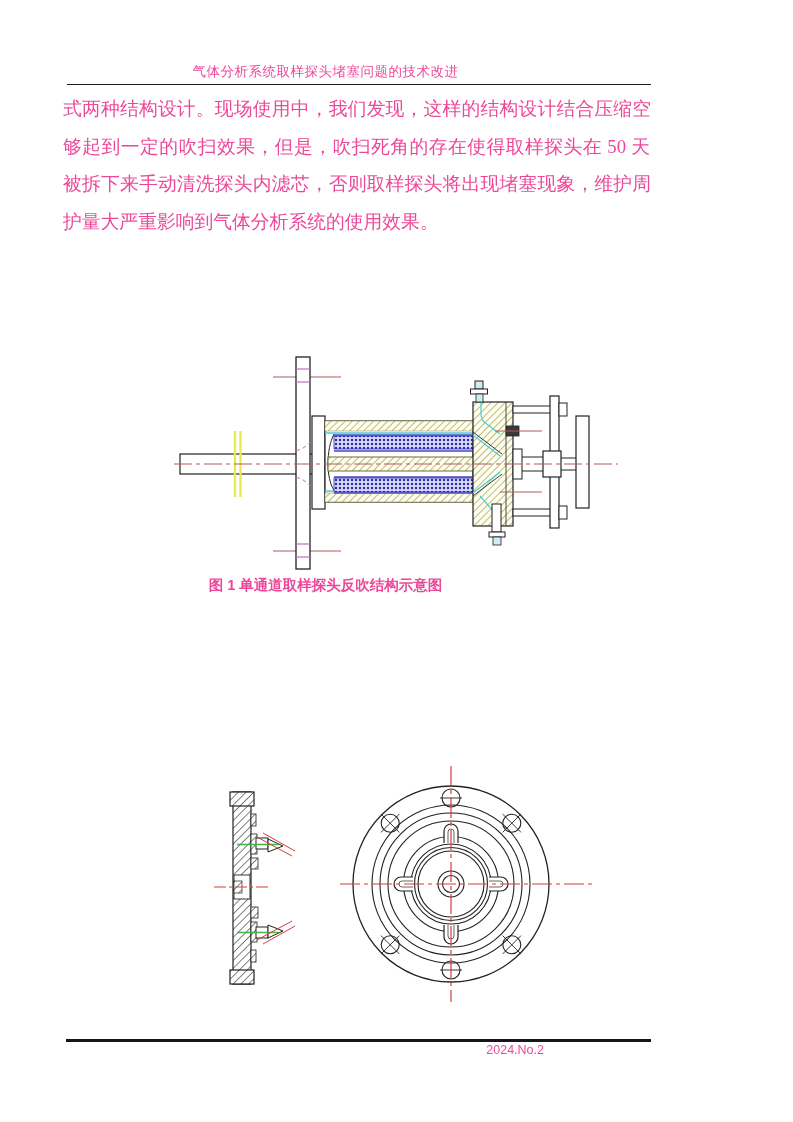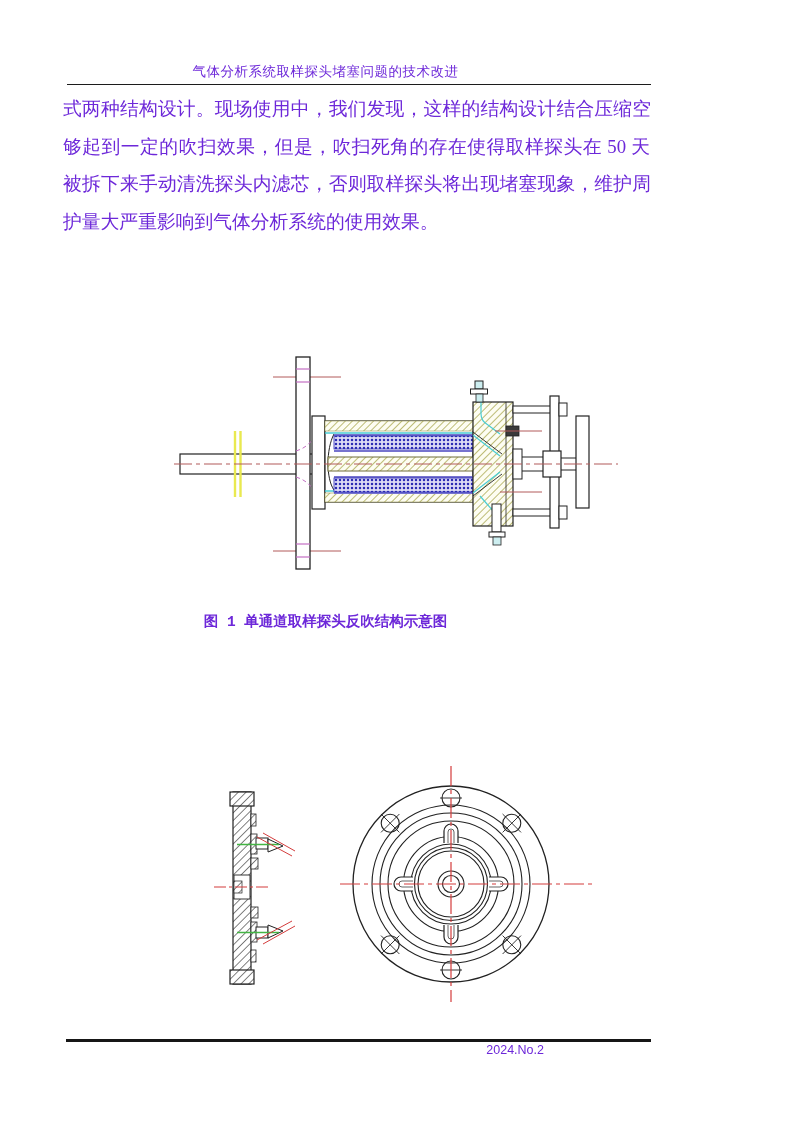--- a/index.html
+++ b/index.html
@@ -1,34 +1,34 @@
 <!DOCTYPE html>
 <html><head>
 <meta charset="utf-8">
 <style>
   html,body{margin:0;padding:0;background:#ffffff;}
   .page{position:relative;width:651px;height:1122px;background:#fff;overflow:hidden;
-        font-family:"Liberation Serif","DejaVu Serif",serif;color:#6d28d9;}
+        font-family:"Liberation Serif","DejaVu Serif",serif;color:#ec4899;}
   .header-title{position:absolute;top:63px;left:0;right:0;text-align:center;
         font-size:13.5px;letter-spacing:0.5px;}
   .header-rule{position:absolute;top:84px;left:67px;width:659px;height:0;
         border-top:1.6px solid #1c1c1c;}
   .textblock{position:absolute;left:63px;width:664px;font-size:18.8px;
         line-height:37.6px;text-align:justify;}
   .textblock p{margin:0;}
   .indent{text-indent:2em;}
   #para-block-1{top:90px;}
   #para-block-2{top:613px;}
   .figure{position:absolute;}
   #figure-1{left:150px;top:354px;}
   #figure-2{left:190px;top:762px;}
   .caption{position:absolute;left:0;right:0;text-align:center;
         font-family:"Liberation Sans","DejaVu Sans",sans-serif;
         font-weight:bold;font-size:14.5px;}
-  #caption-1{top:612px;font-family:Liberation Mono, monospace;}
+  #caption-1{top:576px;}
   #caption-2{top:1001px;}
   .footer-rule{position:absolute;top:1039px;left:66px;width:662px;height:2.6px;
         background:#161616;}
   .page-num{position:absolute;top:1043px;left:0;right:0;text-align:center;
         font-family:"Liberation Sans","DejaVu Sans",sans-serif;font-size:12.5px;}
   .issue{position:absolute;top:1043px;right:107px;
         font-family:"Liberation Sans","DejaVu Sans",sans-serif;font-size:12.5px;}
   svg{display:block;}
 </style>
 </head>

